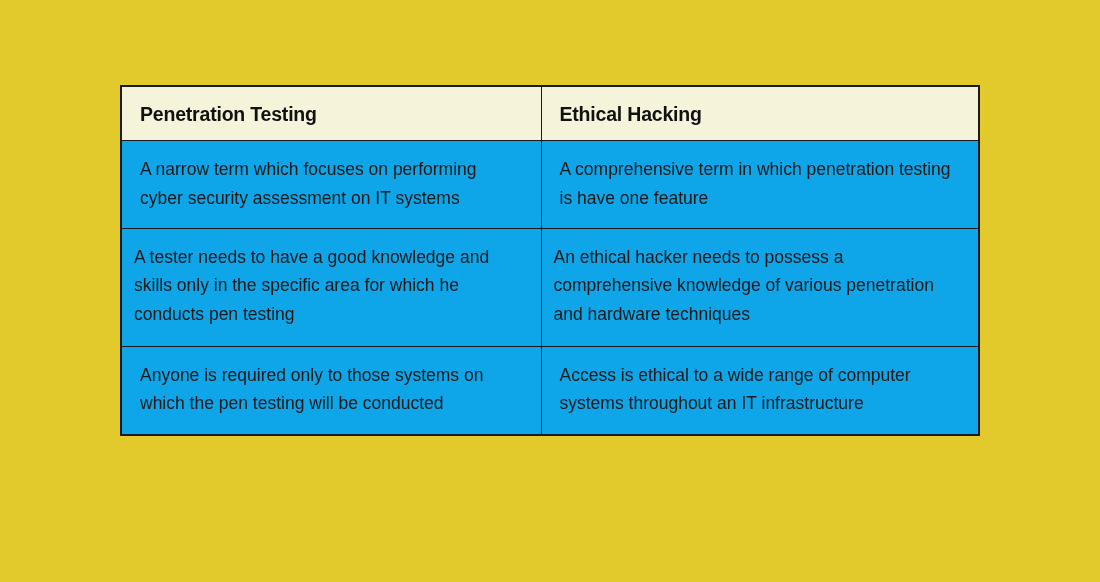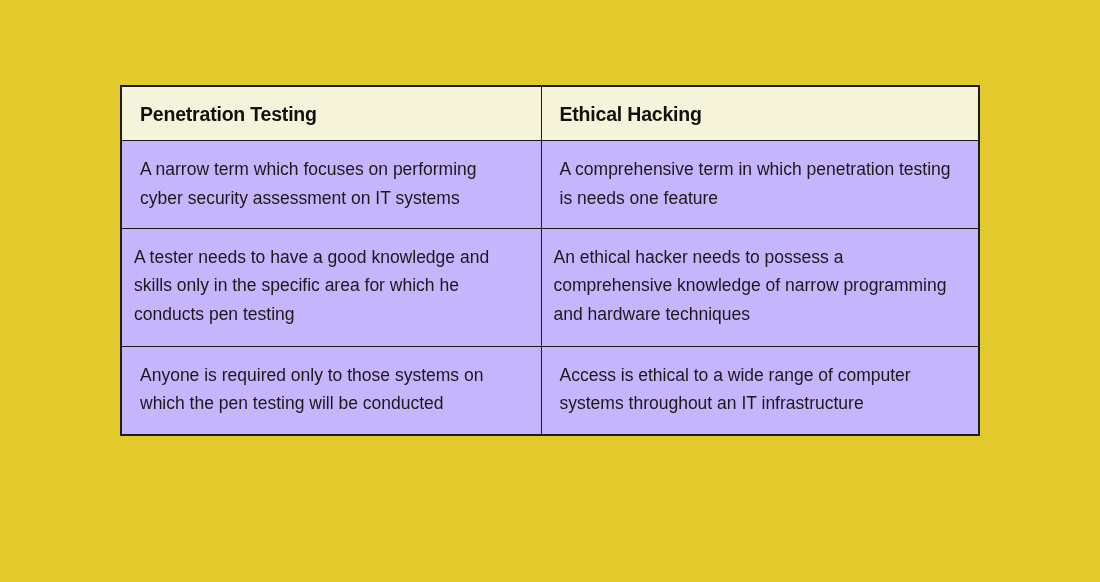--- a/index.html
+++ b/index.html
@@ -47,21 +47,21 @@
     font-size: 19.5px;
     line-height: 1.2;
     color: #111111;
     padding: 16px 18px 14px 18px;
     border: 1px solid #1b1b1b;
     letter-spacing: -0.2px;
     vertical-align: middle;
   }
 
   table.compare td {
-    background: #c4b5fd;
+    background: #0ea5e9;
     text-align: left;
     font-weight: normal;
     font-size: 17.5px;
     line-height: 1.62;
     color: #1a1a1a;
     padding: 14px 18px 16px 18px;
     border: 1px solid #1b1b1b;
     vertical-align: top;
   }
 
@@ -80,25 +80,25 @@
       </colgroup>
       <thead>
         <tr>
           <th>Penetration Testing</th>
           <th>Ethical Hacking</th>
         </tr>
       </thead>
       <tbody>
         <tr class="row-1">
           <td>A narrow term which focuses on performing cyber security assessment on IT systems</td>
-          <td>A comprehensive term in which penetration testing is needs one feature</td>
+          <td>A comprehensive term in which penetration testing is have one feature</td>
         </tr>
         <tr class="row-2">
           <td>A tester needs to have a good knowledge and skills only in the specific area for which he conducts pen testing</td>
-          <td>An ethical hacker needs to possess a comprehensive knowledge of narrow programming and hardware techniques</td>
+          <td>An ethical hacker needs to possess a comprehensive knowledge of various penetration and hardware techniques</td>
         </tr>
         <tr class="row-4">
           <td>Anyone is required only to those systems on which the pen testing will be conducted</td>
           <td>Access is ethical to a wide range of computer systems throughout an IT infrastructure</td>
         </tr>
       </tbody>
     </table>
   </div>
 
 </div>

